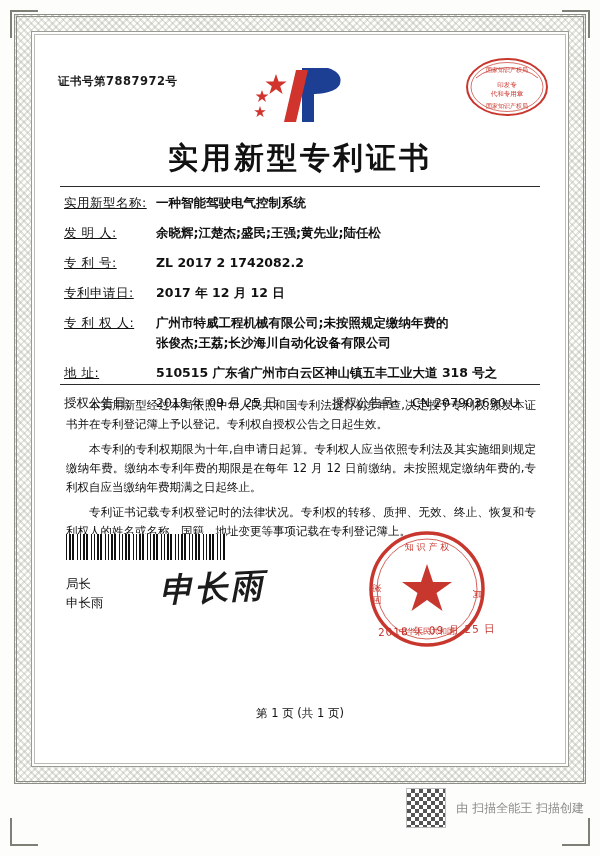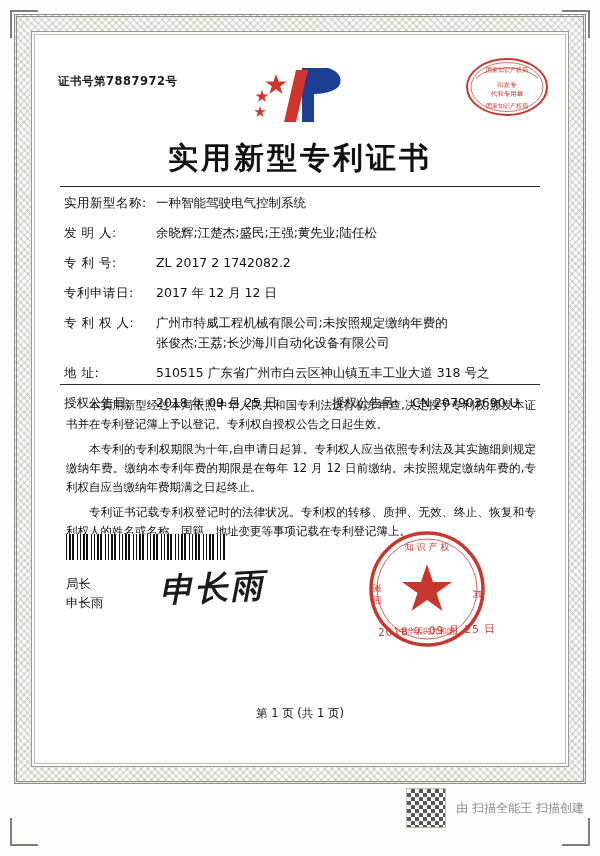--- a/index.html
+++ b/index.html
@@ -110,23 +110,25 @@
   .row {
     display: flex;
     align-items: flex-start;
     margin-bottom: 13px;
     line-height: 17px;
   }
   .row .label {
     width: 92px;
     flex: none;
     letter-spacing: 0.5px;
+    text-decoration: underline;
   }
   .row .value {
     flex: 1;
+    font-weight: bold;
   }
   .row .value .line2 {
     display: block;
     margin-top: 3px;
   }
   .row-split {
     display: flex;
     align-items: flex-start;
     margin-bottom: 6px;
     line-height: 17px;

